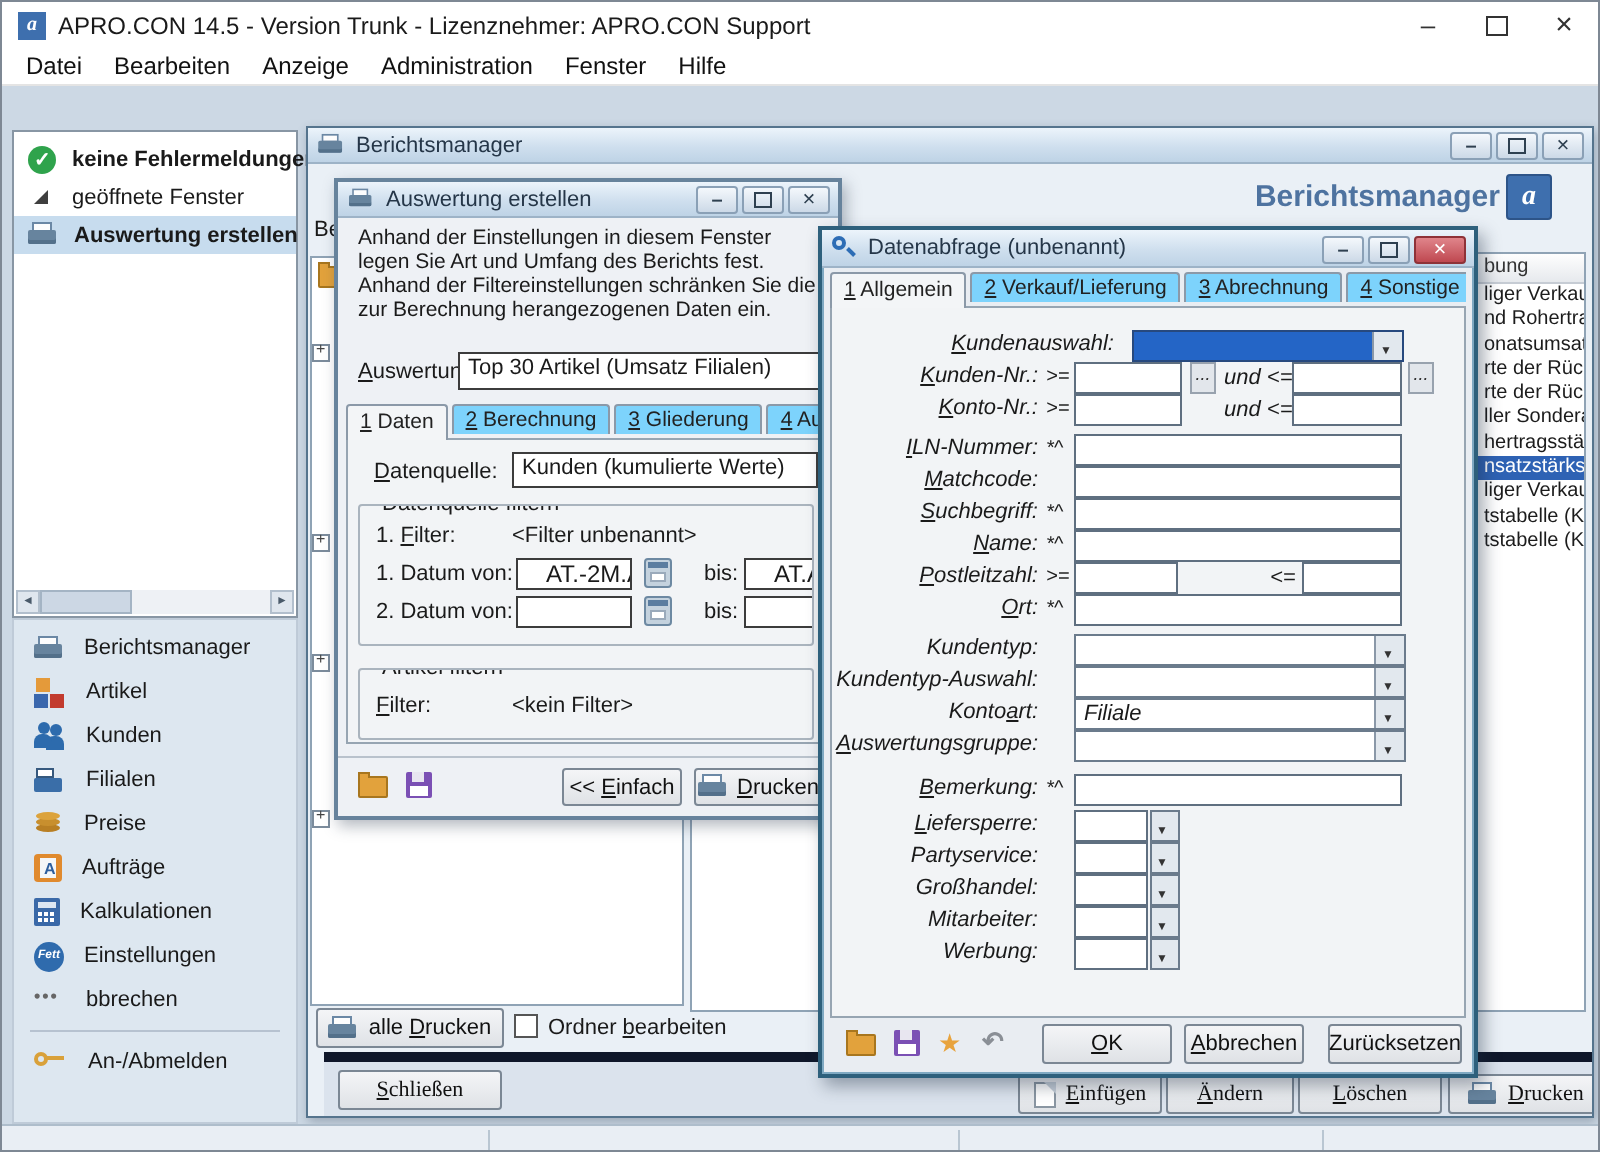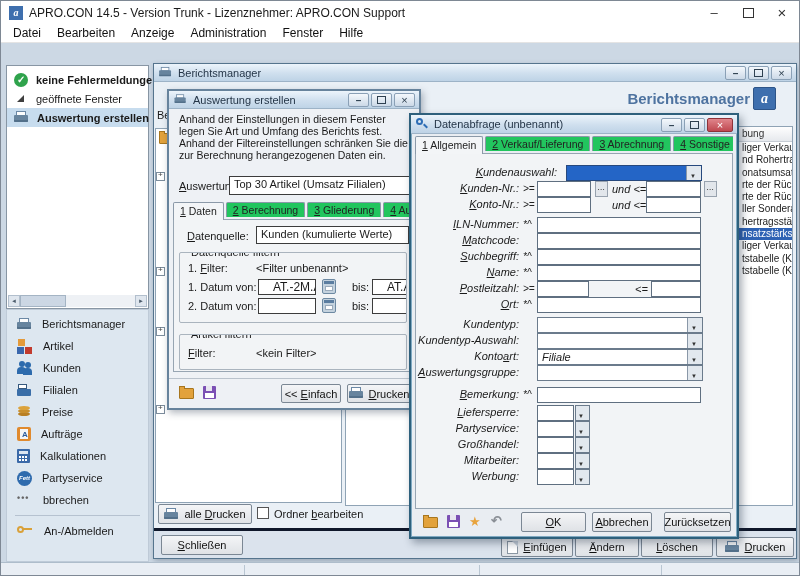--- a/index.html
+++ b/index.html
@@ -105,39 +105,39 @@
   .bm-logo{position:absolute;right:20px;top:23px;width:23px;height:23px;background:#3e6fae;border:1px solid #2d5488;border-radius:2px;
            color:#fff;font:italic bold 14px "Liberation Serif",serif;display:flex;align-items:center;justify-content:center;box-sizing:border-box;}
   .bm-tree{position:absolute;left:1px;top:64px;width:187px;height:375px;background:#fff;border:1px solid #8fa3b5;box-sizing:border-box;}
   .exp{position:absolute;left:0;width:9px;height:9px;background:#fff;border:1px solid #7c8c9c;box-sizing:border-box;}
   .exp::after{content:"+";position:absolute;left:1px;top:-3px;font-size:8px;color:#444;}
   .bm-list{position:absolute;left:191px;top:62px;width:448px;height:380px;background:#fff;border:1px solid #8fa3b5;box-sizing:border-box;overflow:hidden;}
   .bm-head{height:14px;background:linear-gradient(#fefefe,#e6e9ed);border-bottom:1px solid #c6ccd4;font-size:10px;color:#333;
            padding-left:396px;line-height:14px;white-space:nowrap;}
   .bm-row{height:12.3px;font-size:10px;line-height:12px;color:#1c1c1c;padding-left:396px;white-space:nowrap;}
   .bm-row.sel{background:#2e62b4;color:#fff;}
-  .bm-bottombar{position:absolute;left:0;right:0;bottom:0;height:27px;background:#dbe3ed;border-top:3px solid #0f172a;}
+  .bm-bottombar{position:absolute;left:8px;right:0;bottom:0;height:27px;background:#dbe3ed;border-top:5px solid #0f172a;font-family:Liberation Serif, serif;}
   
   .btn{position:absolute;background:linear-gradient(#f4f5f7,#dfe2e6);border:1px solid #7b8794;border-radius:2px;
        display:flex;align-items:center;justify-content:center;font-size:11px;color:#111;box-sizing:border-box;white-space:nowrap;}
   .btn .ic{margin-right:5px;}
   .cbx{position:absolute;width:12px;height:12px;background:#fff;border:1px solid #555;box-sizing:border-box;}
   .cb-label{position:absolute;font-size:11px;white-space:nowrap;}
   
   #win-ausw{left:166px;top:88px;width:250px;height:317px;border:2px solid #67839c;box-shadow:2px 3px 7px rgba(40,55,75,.35);background:#eef1f5;}
   .desc{position:absolute;left:10px;top:22px;width:234px;font-size:10.5px;line-height:12px;color:#1a1a1a;}
   .flabel{position:absolute;font-size:11px;white-space:nowrap;}
   .inp{position:absolute;height:16px;background:#fff;border:1px solid #5f6f80;box-sizing:border-box;font-size:12px;line-height:14px;padding-left:14px;white-space:nowrap;overflow:hidden;}
   .inp.dark{border-color:#3c3c3c;}
   .cmb{position:absolute;background:#fff;border:1px solid #6b7b8c;box-sizing:border-box;font-size:11px;line-height:15px;padding-left:4px;white-space:nowrap;overflow:hidden;}
   .cmb .arw{position:absolute;right:0;top:0;bottom:0;width:14px;background:#e2e8ee;border-left:1px solid #8a98a8;}
   .cmb .arw::after{content:"▼";position:absolute;left:3px;top:3px;font-size:6px;color:#333;}
   .cmb.blue{background:#2465c6;border-color:#27497e;color:#fff;}
   .tabs{position:absolute;display:flex;overflow:hidden;height:18px;}
-  .tab{height:14px;line-height:14px;padding:0 6px;background:#22c55e;border:1px solid #8b99a8;border-bottom:none;
+  .tab{height:14px;line-height:14px;padding:0 6px;background:#7dd3fc;border:1px solid #8b99a8;border-bottom:none;
        margin-right:2px;font-size:10.5px;border-radius:2px 2px 0 0;color:#222;white-space:nowrap;box-sizing:content-box;}
   .tab.active{background:#f3f5f7;height:17px;line-height:17px;position:relative;z-index:2;}
   .page{position:absolute;background:#f2f4f6;border:1px solid #97a5b2;box-sizing:border-box;}
   .fieldset{position:absolute;border:1px solid #aab4be;border-radius:2px;box-sizing:border-box;overflow:hidden;}
   .legend{position:absolute;top:-7px;left:8px;background:#f2f4f6;padding:0 3px;font-size:11px;white-space:nowrap;}
   .tbar{position:absolute;left:0;right:0;border-top:1px solid #b9c2cc;}
   .dots{position:absolute;width:13px;height:16px;background:#e2e6eb;border:1px solid #98a2ae;box-sizing:border-box;
         font-size:9px;line-height:10px;text-align:center;color:#333;}
   .mid{position:absolute;font-size:11px;white-space:nowrap;}
   .marker{position:absolute;font-size:10px;color:#222;white-space:nowrap;}
@@ -219,21 +219,21 @@
       <div class="sb-nav-item">
         <span class="nic i-auftraege"></span>
         <span class="nlabel">Aufträge</span>
       </div>
       <div class="sb-nav-item">
         <span class="nic i-kalk"></span>
         <span class="nlabel">Kalkulationen</span>
       </div>
       <div class="sb-nav-item">
         <span class="nic i-dekl"></span>
-        <span class="nlabel">Partyservice</span>
+        <span class="nlabel">Einstellungen</span>
       </div>
       <div class="sb-nav-item">
         <span class="nic i-weitere"></span>
         <span class="nlabel">bbrechen</span>
       </div>
       <div class="sb-divider"></div>
       <div class="sb-nav-item">
         <span class="nic i-key"></span>
         <span class="nlabel">An-/Abmelden</span>
       </div>

